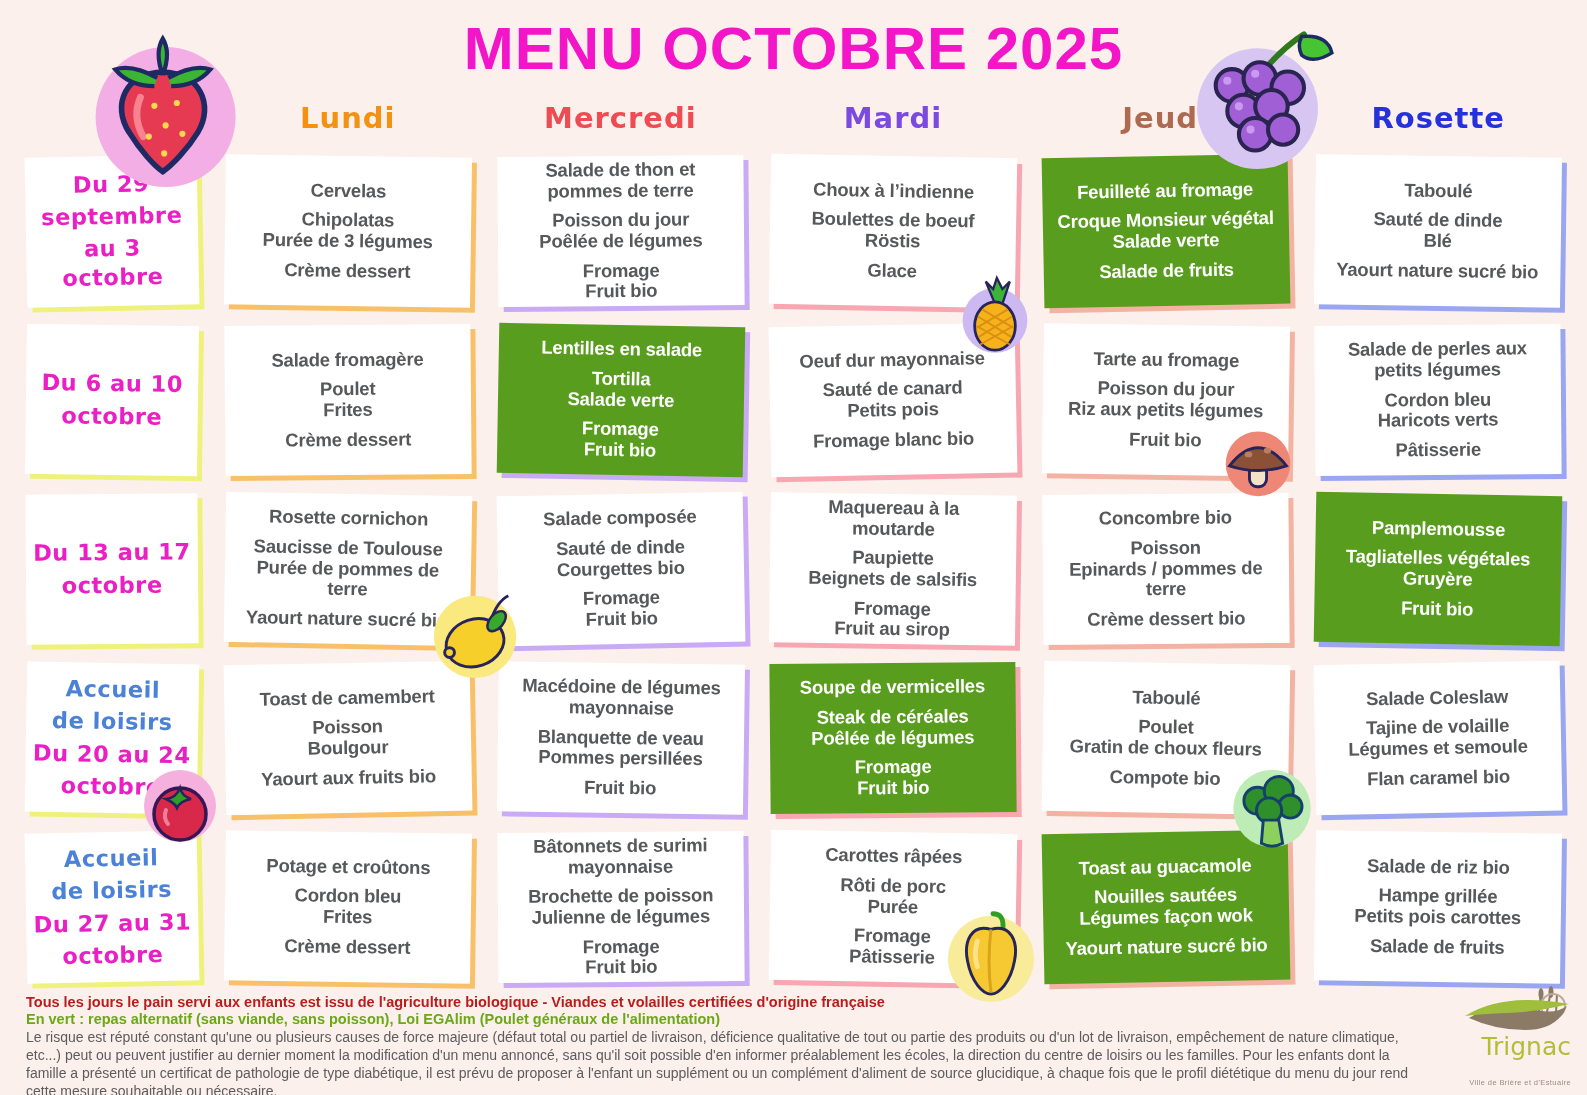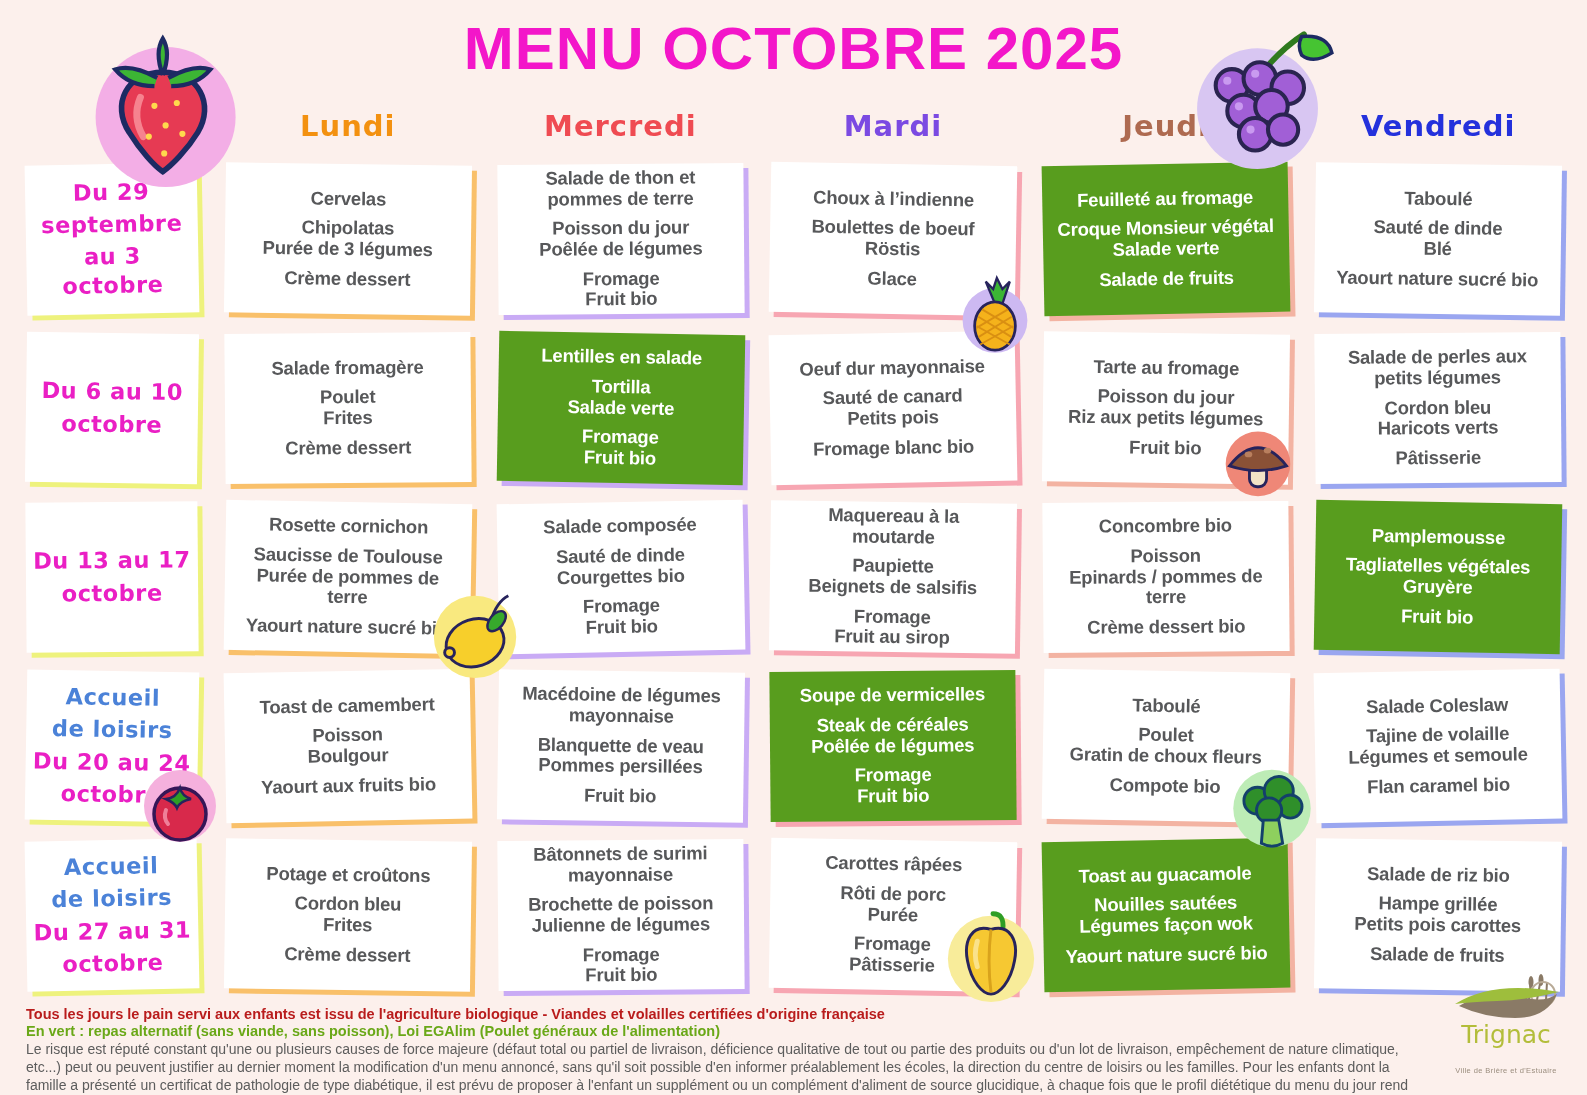--- a/index.html
+++ b/index.html
@@ -21,21 +21,21 @@
     color: var(--c-title, #f316c9);
     font-family: "Liberation Sans", sans-serif;
   }
   
   .grid {
     position: relative;
     display: grid;
     grid-template-columns: 172px repeat(5, 1fr);
     grid-template-rows: 46px repeat(5, 150px);
     gap: 19px 27px;
-    margin: 16px 26px;
+    margin: 8px 26px;
     z-index: 2;
   }
   .day-header {
     align-self: end;
     text-align: center;
     font-family: "DejaVu Sans", sans-serif;
     font-weight: 700;
     font-size: 29px;
     letter-spacing: 1px;
     padding-bottom: 2px;
@@ -73,22 +73,22 @@
   .footer {
     margin: 12px 0 0 26px;
     width: 1400px;
     z-index: 2; position: relative;
   }
   .footer-line1 { margin: 0; font-weight: 700; font-size: 14.5px; color: #b91c1c; }
   .footer-line2 { margin: 1px 0 2px 0; font-weight: 700; font-size: 14.5px; color: var(--c-footer_green, #6aa818); }
   .footer-disclaimer { margin: 0; font-size: 14px; line-height: 1.28; color: #5c5c5c; }
   
   .logo {
-    position: absolute; right: 16px; bottom: 20px;
-    width: 130px; text-align: center; z-index: 3;
+    position: absolute; right: 16px; bottom: 8px;
+    width: 130px; text-align: right; z-index: 3;
   }
   .logo-name {
     font-family: "DejaVu Sans", sans-serif;
     font-size: 25px; color: #b3bd3a; line-height: 1; margin-top: -4px;
   }
   .logo-tagline { font-size: 7.5px; color: #9a8d7e; letter-spacing: 0.4px; margin-top: 19px; }
   
   .deco { position: absolute; pointer-events: none; z-index: 4; }
 </style>
 </head>
@@ -97,21 +97,21 @@
 <div class="page">
 
   <h1 class="title">MENU OCTOBRE 2025</h1>
 
   <div class="grid" id="grid">
       <div></div>
       <div class="day-header" style="color: rgb(243, 145, 16);">Lundi</div>
       <div class="day-header" style="color: rgb(239, 75, 82);">Mercredi</div>
       <div class="day-header" style="color: rgb(123, 74, 226);">Mardi</div>
       <div class="day-header" style="color: rgb(174, 106, 80);">Jeudi</div>
-      <div class="day-header" style="color: rgb(36, 49, 220);">Vendredi</div>
+      <div class="day-header" style="color: rgb(36, 49, 220);">Rosette</div>
       <div class="card label-card" style="box-shadow: rgb(238, 242, 125) 5px 5px 0px; transform: rotate(-1.1deg);">
         <div class="label-line magenta">Du 29</div>
         <div class="label-line magenta">septembre</div>
         <div class="label-line magenta">au 3 octobre</div>
       </div>
       <div class="card menu-card" style="box-shadow: rgb(249, 192, 106) 5px 5px 0px; transform: rotate(0.8deg);">
         <p>Cervelas</p>
         <p>Chipolatas
 Purée de 3 légumes</p>
         <p>Crème dessert</p>

